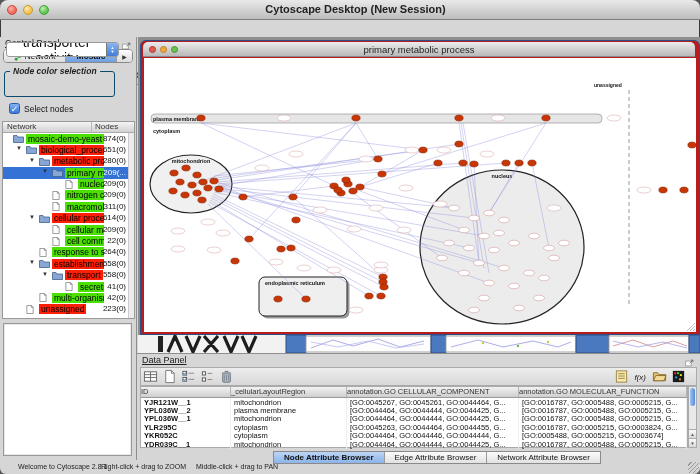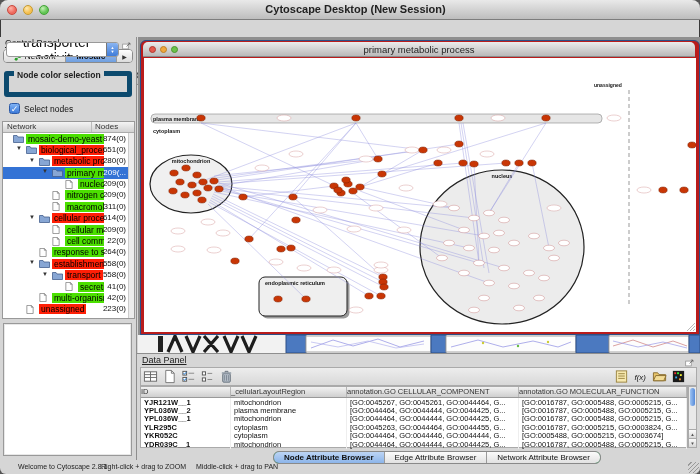--- a/index.html
+++ b/index.html
@@ -33,21 +33,21 @@
   .cpanel{position:absolute;left:0;top:37px;width:137px;height:423px;background:#d6d6d6;border-right:1px solid #8e8e8e;}
   .panel-title{position:absolute;left:5px;top:1px;font-size:9px;color:#222;text-decoration:underline;}
   .float-ic{position:absolute;width:11px;height:11px;}
   .cp-tabs{position:absolute;left:3px;top:12px;width:130px;height:14px;display:flex;
     border:1px solid #8a8a8a;border-radius:4px;overflow:hidden;background:#f4f4f4;}
   .cp-tab{display:flex;align-items:center;justify-content:center;font-size:8.5px;color:#111;gap:2px;
     border-right:1px solid #9a9a9a;background:linear-gradient(#fdfdfd,#dcdcdc);}
   .cp-tab.sel{background:linear-gradient(#a7c4ef,#6f9fe0);font-weight:bold;}
   .cp-tab-arrow{width:14px;display:flex;align-items:center;justify-content:center;font-size:6px;color:#333;
     background:linear-gradient(#fdfdfd,#dcdcdc);}
-  .groupbox{position:absolute;left:4px;top:34px;width:128px;height:26px;border:5px solid #0c4a6e;border-radius:3px;}
+  .groupbox{position:absolute;left:4px;top:34px;width:111px;height:26px;border:1px solid #0c4a6e;border-radius:3px;font-style:italic;}
   .groupbox .legend{position:absolute;left:5px;top:-6px;background:#d6d6d6;padding:0 3px;font-size:8.5px;font-weight:bold;color:#222;}
   .dropdown{position:absolute;left:6px;top:5px;width:113px;height:15px;background:#fff;border:1px solid #999;
     border-radius:3px;display:flex;align-items:center;overflow:hidden;}
   .dropdown .val{flex:1;text-align:center;font-size:14px;color:#111;}
   .dd-stepper{width:12px;height:100%;background:linear-gradient(#8ab5f2,#3f7cd9);display:flex;flex-direction:column;
     align-items:center;justify-content:center;color:#fff;font-size:4px;line-height:4px;border-left:1px solid #777;}
   .checkrow{position:absolute;left:9px;top:66px;display:flex;align-items:center;gap:4px;}
   .checkbox{width:11px;height:11px;border-radius:2.5px;background:linear-gradient(#7fb3f5,#3c79d8);
     border:1px solid #2c5aa8;color:#fff;font-size:9px;line-height:10px;text-align:center;}
   .tree-wrap{position:absolute;left:2px;top:84px;width:133px;height:198px;background:#fff;border:1px solid #999;}
@@ -93,21 +93,21 @@
   .dt-head div{font-size:7.5px;color:#333;text-align:left;border-right:1px solid #b5b5b5;overflow:hidden;white-space:nowrap;}
   .dt-row{display:flex;height:8.4px;align-items:center;}
   .dt-row div{font-size:7.5px;color:#111;padding-left:3px;overflow:hidden;white-space:nowrap;border-right:1px solid #eee;}
   .dt-row div:first-child{font-weight:bold;}
   .dp-scroll{position:absolute;left:551px;top:32px;width:9px;height:62px;background:#e9e9e9;border:1px solid #aaa;}
   .dp-thumb{position:absolute;left:1px;top:1px;width:5px;height:18px;border-radius:3px;
     background:linear-gradient(90deg,#9ec3f2,#558ad9);}
   .dp-sbtn{position:absolute;left:0;width:7px;height:9px;font-size:4.5px;color:#555;text-align:center;line-height:9px;
     background:linear-gradient(#fafafa,#d8d8d8);border-top:1px solid #aaa;}
   .ab-tabs{position:absolute;left:273px;top:451px;height:13px;display:flex;border:1px solid #8a8a8a;
-    border-radius:6px;overflow:hidden;background:#15803d;z-index:5;}
+    border-radius:0;overflow:hidden;background:#15803d;z-index:5;}
   .ab-tab{display:flex;align-items:center;padding:0 10px;font-size:8px;color:#111;border-right:1px solid #9a9a9a;
     background:linear-gradient(#fbfbfb,#e2e2e2);white-space:nowrap;}
   .ab-tab.sel{background:linear-gradient(#bcd4f4,#8cb5ea);font-weight:bold;}
   .ab-tab:last-child{border-right:none;}
   
   .statusbar{position:absolute;left:0;top:460px;width:700px;height:14px;background:#d6d6d6;}
   .st-item{position:absolute;top:3px;font-size:7px;color:#222;}
   .grip{position:absolute;right:1px;bottom:1px;width:11px;height:11px;
     background:repeating-linear-gradient(135deg,transparent 0 2px,#9a9a9a 2px 3px);}
 </style>

